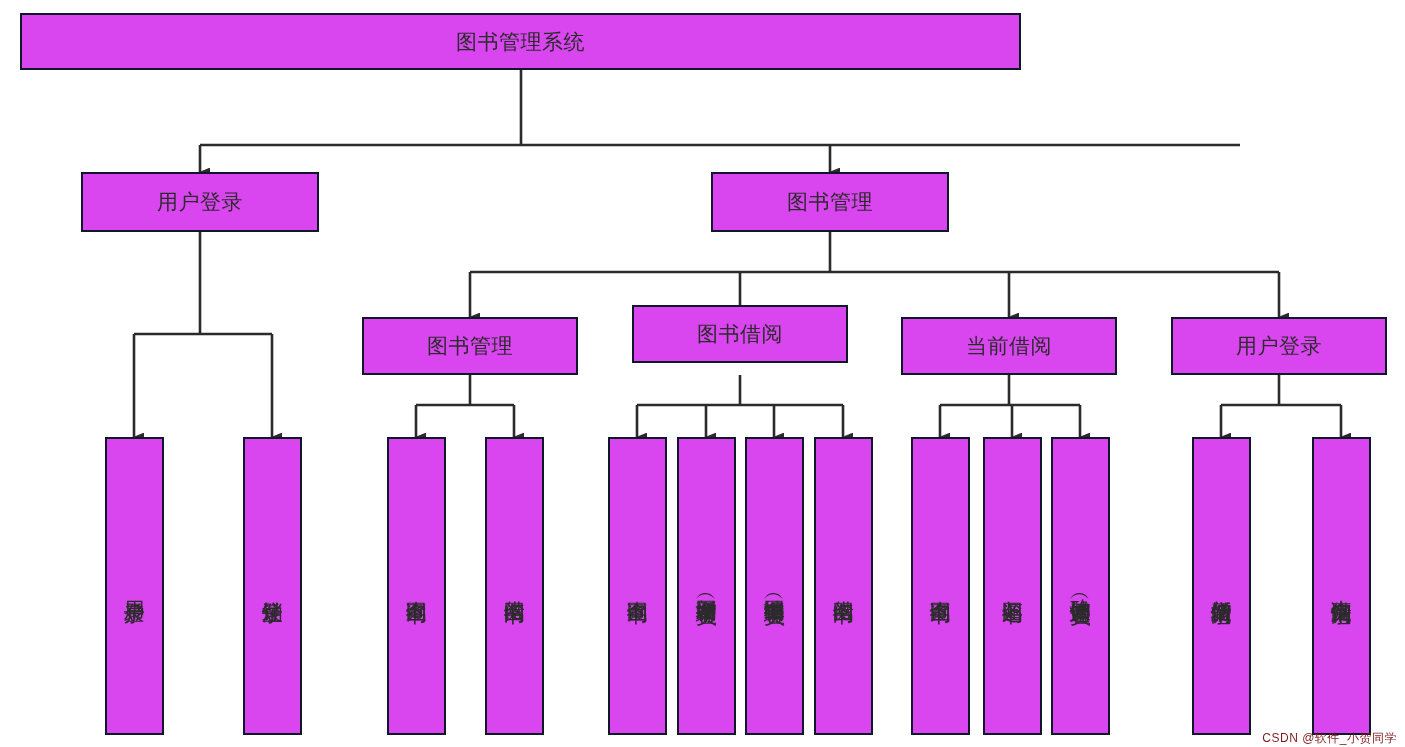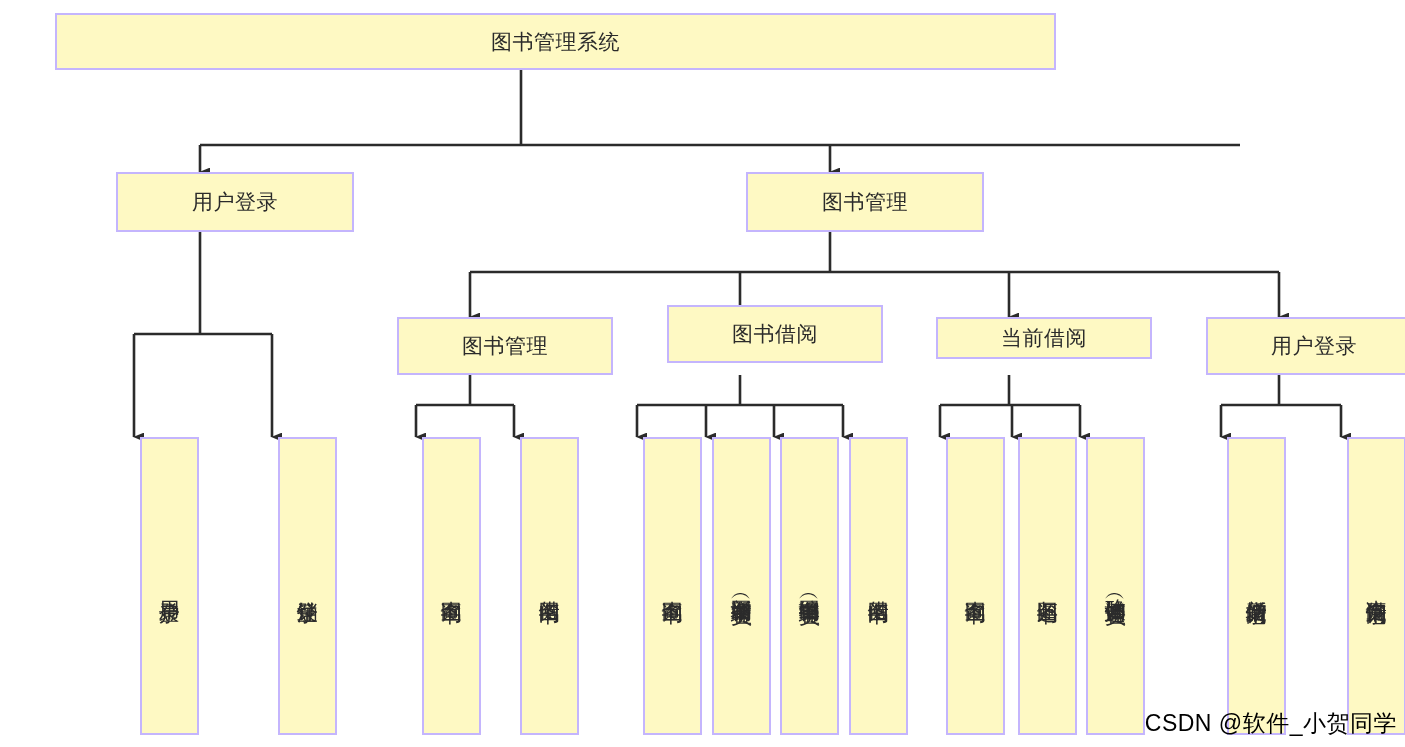--- a/index.html
+++ b/index.html
@@ -21,27 +21,26 @@
   #diagram-svg {
     position: absolute;
     left: 0;
     top: 0;
     width: 1405px;
     height: 747px;
   }
   .node-box {
     position: absolute;
     box-sizing: border-box;
-    background: #fef9c3;
-    border: 2px solid #c4b5fd;
+    background: #d946ef;
+    border: 2px solid #0f172a;
     display: flex;
     align-items: center;
     justify-content: center;
     overflow: hidden;
-    margin-left: 35px;
   }
   .node-label-h {
     font-size: 21px;
     color: #2b2b2b;
     line-height: 1.1;
     letter-spacing: 0.5px;
     white-space: nowrap;
     text-align: center;
   }
   .node-box.vertical {
@@ -54,23 +53,23 @@
     writing-mode: vertical-rl;
     text-orientation: upright;
     line-height: 1.22;
     letter-spacing: 1px;
     text-align: center;
     white-space: nowrap;
   }
   #watermark {
     position: absolute;
     right: 8px;
-    bottom: 8px;
-    font-size: 23px;
-    color: #000000;
+    bottom: 0;
+    font-size: 12px;
+    color: #7f1d1d;
     white-space: nowrap;
     letter-spacing: 0.5px;
     pointer-events: none;
   }
 </style>
 </head>
 <body>
 
 <div id="diagram-root">
 
@@ -153,21 +152,21 @@
   </div>
 
   <div class="node-box" style="left:362px; top:317px; width:216px; height:58px;">
     <span class="node-label-h">图书管理</span>
   </div>
 
   <div class="node-box" style="left:632px; top:305px; width:216px; height:58px;">
     <span class="node-label-h">图书借阅</span>
   </div>
 
-  <div class="node-box" style="left:901px; top:317px; width:216px; height:42px;">
+  <div class="node-box" style="left:901px; top:317px; width:216px; height:58px;">
     <span class="node-label-h">当前借阅</span>
   </div>
 
   <div class="node-box" style="left:1171px; top:317px; width:216px; height:58px;">
     <span class="node-label-h">用户登录</span>
   </div>
 
   <div class="node-box vertical" style="left:105px; top:437px; width:59px; height:298px;">
     <span class="node-label-v">用户登录</span>
   </div>

